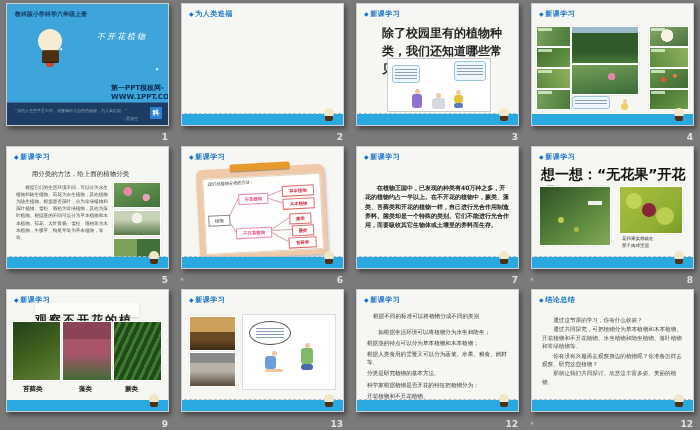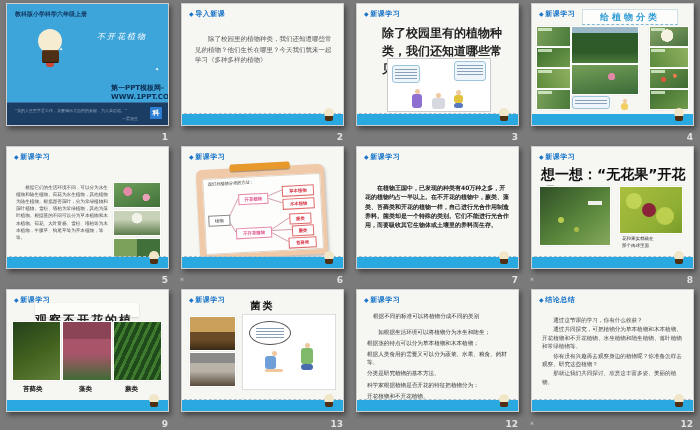--- a/index.html
+++ b/index.html
@@ -127,22 +127,21 @@
         <div class="quote">“我的人生哲学是工作，我要揭示大自然的奥秘，为人类造福。”</div>
         <div class="author">—爱迪生</div>
         <div class="seal">科</div>
       </div>
     </div>
     <div class="pagenum">1</div>
   </div>
 
   <div class="cell">
     <div class="thumb s2">
-      <div class="hdr"><span class="dia">◆</span><span>导入新课</span></div>
-      <div class="body">除了校园里的植物种类，我们还知道哪些常见的植物？他们生长在哪里？今天我们就来一起学习《多种多样的植物》</div>
+      <div class="hdr"><span class="dia">◆</span><span>为人类造福</span></div>
       <div class="dots"></div>
       <div class="strip"></div>
       <div class="bulb">
           <div class="glass"></div>
           <div class="base"></div>
         </div>
     </div>
     <div class="pagenum">2</div>
   </div>
 
@@ -177,23 +176,20 @@
           <div class="glass"></div>
           <div class="base"></div>
         </div>
     </div>
     <div class="pagenum">3</div>
   </div>
 
   <div class="cell">
     <div class="thumb s4">
       <div class="hdr"><span class="dia">◆</span><span>新课学习</span></div>
-      <div class="tbox">
-          <span>给植物分类</span>
-        </div>
       <div class="collage">
         <div class="colL">
           <div class="ph pimg g-grass" style="height:19px;">
               <div class="lab"></div>
             </div>
           <div class="ph pimg g-grass3" style="height:19px;">
               <div class="lab"></div>
             </div>
           <div class="ph pimg g-grass2" style="height:19px;">
               <div class="lab"></div>
@@ -235,20 +231,21 @@
           <div class="glass"></div>
           <div class="base"></div>
         </div>
     </div>
     <div class="pagenum">4</div>
   </div>
 
   <div class="cell">
     <div class="thumb s5">
       <div class="hdr"><span class="dia">◆</span><span>新课学习</span></div>
+      <div class="sub">用分类的方法，给上面的植物分类</div>
       <div class="body">根据它们的生活环境不同，可以分为水生植物和陆生植物。荷花为水生植物，其他植物为陆生植物。根据是否落叶，分为常绿植物和落叶植物。雪松、塔柏为常绿植物，其他为落叶植物。根据茎的不同可以分为草本植物和木本植物。荷花、大叶黄杨、雪松、塔柏等为木本植物，牛膝草、狗尾草等为草本植物，等等。</div>
       <div class="col">
         <div class="ph g-lotus" style="height:24px;"></div>
         <div class="ph g-bloom" style="height:24px;"></div>
         <div class="ph" style="height:24px;background:linear-gradient(90deg,#7aa05a 0 49%,#fff 49% 51%,#41703a 51%);"></div>
       </div>
       <div class="dots"></div>
       <div class="strip"></div>
       <div class="bulb">
           <div class="glass"></div>
@@ -357,21 +354,20 @@
           <div class="glass"></div>
           <div class="base"></div>
         </div>
     </div>
     <div class="pagenum">9</div>
   </div>
 
   <div class="cell">
     <div class="thumb s10">
       <div class="hdr"><span class="dia">◆</span><span>新课学习</span></div>
-      <div class="title">菌类</div>
       <div class="ph g-shroom" style="position:absolute;left:8px;top:27px;width:45px;height:33px;"></div>
       <div class="ph g-trunk" style="position:absolute;left:8px;top:63px;width:45px;height:33px;"></div>
       <div class="cartoon" style="left:60px;top:24px;width:92px;height:74px;border-color:#ddd;">
         <div style="position:absolute;left:6px;top:6px;width:40px;height:22px;background:#fff;border:1px solid #555;border-radius:50%;">
             <div class="scrib" style="position:absolute;left:6px;right:6px;top:6px;bottom:6px;"></div>
           </div>
         <div class="kid" style="left:22px;top:36px;">
             <div class="head"></div>
             <div class="bod" style="width:11px;height:13px;background:#6f9fd8;"></div>
             <div class="bod" style="width:18px;height:3px;background:#f0c8a0;"></div>

